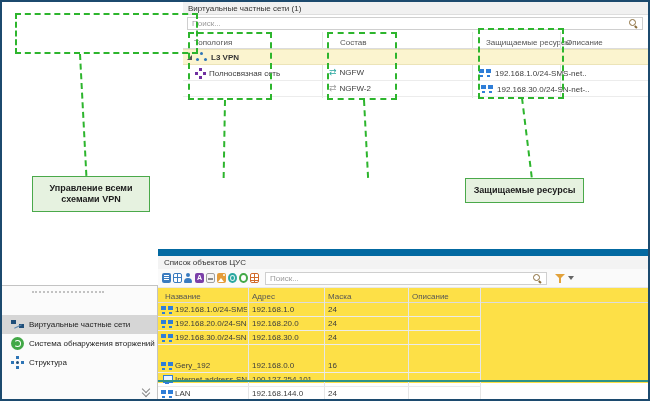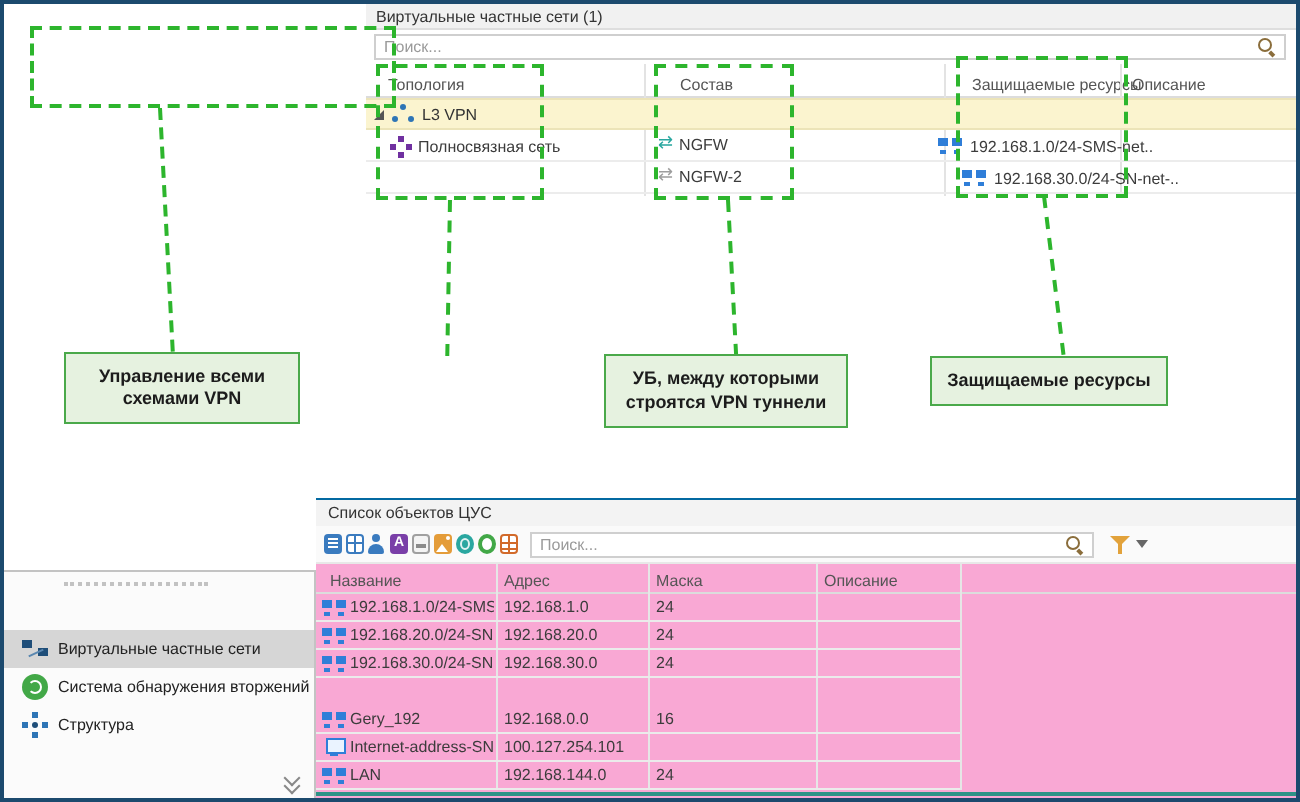--- a/index.html
+++ b/index.html
@@ -68,26 +68,26 @@
   .search-row{position:absolute;left:4px;right:5px;top:15px;height:13px;border:1px solid #cfcfcf;background:#fff;display:flex;align-items:center;padding:0 4px;gap:3px}
   input.search{border:none;outline:none;flex:1;font-size:8px;color:#555;background:transparent;font-family:inherit;min-width:0}
   input.search::placeholder{color:#9a9a9a}
   .ic-mag{position:relative;width:9px;height:9px;flex:none}
   .ic-mag::before{content:"";position:absolute;left:0;top:0;width:5px;height:5px;border:1.5px solid #8a6d3b;border-radius:50%}
   .ic-mag::after{content:"";position:absolute;left:6px;top:6px;width:3px;height:1.5px;background:#8a6d3b;transform:rotate(45deg);transform-origin:left center}
   .vt-header-label{position:absolute;top:36px;color:#555}
   .vt-hline{position:absolute;left:0;right:0;border-bottom:1px solid #dcdcdc}
   .vt-colline{position:absolute;top:30px;height:66px;border-left:1px solid #e3e3e3}
   .vt-grouprow{position:absolute;left:0;right:0;top:47px;height:16px;background:#fbf4cf;border-top:1px solid #ece4b8;border-bottom:1px solid #ece4b8;display:flex;align-items:center;gap:4px;padding-left:4px}
-  .vt-grouprow .lbl{font-weight:normal;color:#333}
+  .vt-grouprow .lbl{font-weight:bold;color:#333}
   .vt-row{position:absolute;left:0;right:0;height:16px;border-bottom:1px solid #ececec}
   .vt-cell{position:absolute;top:3px;display:flex;align-items:center;gap:3px;white-space:nowrap}
 
   
-  #objects-panel{position:absolute;left:156px;top:247px;width:490px;height:150px;background:#f9a8d4;border-top:1px solid #0369a1}
+  #objects-panel{position:absolute;left:156px;top:247px;width:490px;height:134px;background:#fde047;border-top:7px solid #0369a1}
   .op-title{height:13px;display:flex;align-items:center;padding:0 6px;background:#f3f3f3;color:#333}
   .op-toolbar{position:absolute;left:0;right:0;top:13px;height:19px;display:flex;align-items:center;padding:0 4px;gap:2px;background:#fafafa;border-bottom:1px solid #e8e8e8}
   .tbi{width:9px;height:10px;border-radius:2px;position:relative;flex:none}
   .tbi-list{background:#3a7bbf}
   .tbi-list::before{content:"";position:absolute;left:2px;top:2px;width:5px;height:1px;background:#fff;box-shadow:0 2px 0 #fff,0 4px 0 #fff}
   .tbi-grid{border:1px solid #3a7bbf;background:#fff}
   .tbi-grid::before{content:"";position:absolute;left:3px;top:0;width:1px;height:8px;background:#3a7bbf}
   .tbi-grid::after{content:"";position:absolute;left:0;top:3px;width:7px;height:1px;background:#3a7bbf}
   .tbi-user::before{content:"";position:absolute;left:2px;top:0;width:4px;height:4px;border-radius:50%;background:#3a7bbf}
   .tbi-user::after{content:"";position:absolute;left:0;top:5px;width:8px;height:5px;border-radius:4px 4px 1px 1px;background:#3a7bbf}
@@ -168,21 +168,21 @@
 
     <div class="vt-row" style="top:63px">
       <span class="vt-cell" style="left:12px">
         <span class="pic ic-mesh"></span>
         <span>Полносвязная сеть</span>
       </span>
       <span class="vt-cell" style="left:146px">
         <span class="ic-link teal">⇄</span>
         <span>NGFW</span>
       </span>
-      <span class="vt-cell" style="left:286px">
+      <span class="vt-cell" style="left:296px">
         <span class="pic ic-net"></span>
         <span>192.168.1.0/24-SMS-net..</span>
       </span>
     </div>
     <div class="vt-row" style="top:79px">
       <span class="vt-cell" style="left:146px">
         <span class="ic-link gray">⇄</span>
         <span>NGFW-2</span>
       </span>
       <span class="vt-cell" style="left:298px">
@@ -269,20 +269,17 @@
   <div class="ann-box" style="left:476px;top:26px;width:86px;height:71px"></div>
 
   <div class="ann-line" style="left:77px;top:52px;height:122px;transform:rotate(-3deg)"></div>
   <div class="ann-line" style="left:222px;top:98px;height:78px;transform:rotate(1deg)"></div>
   <div class="ann-line" style="left:361px;top:98px;height:78px;transform:rotate(-3deg)"></div>
   <div class="ann-line" style="left:519px;top:96px;height:80px;transform:rotate(-7deg)"></div>
 
   <div class="callout" style="left:30px;top:174px;width:118px;height:36px">
     <span>Управление всеми схемами VPN</span>
   </div>
-  <div class="callout" style="left:300px;top:175px;width:122px;height:37px">
-    <span>УБ, между которыми строятся VPN туннели</span>
-  </div>
   <div class="callout" style="left:463px;top:176px;width:119px;height:25px">
     <span>Защищаемые ресурсы</span>
   </div>
 
 </div>
 
 </body></html>

